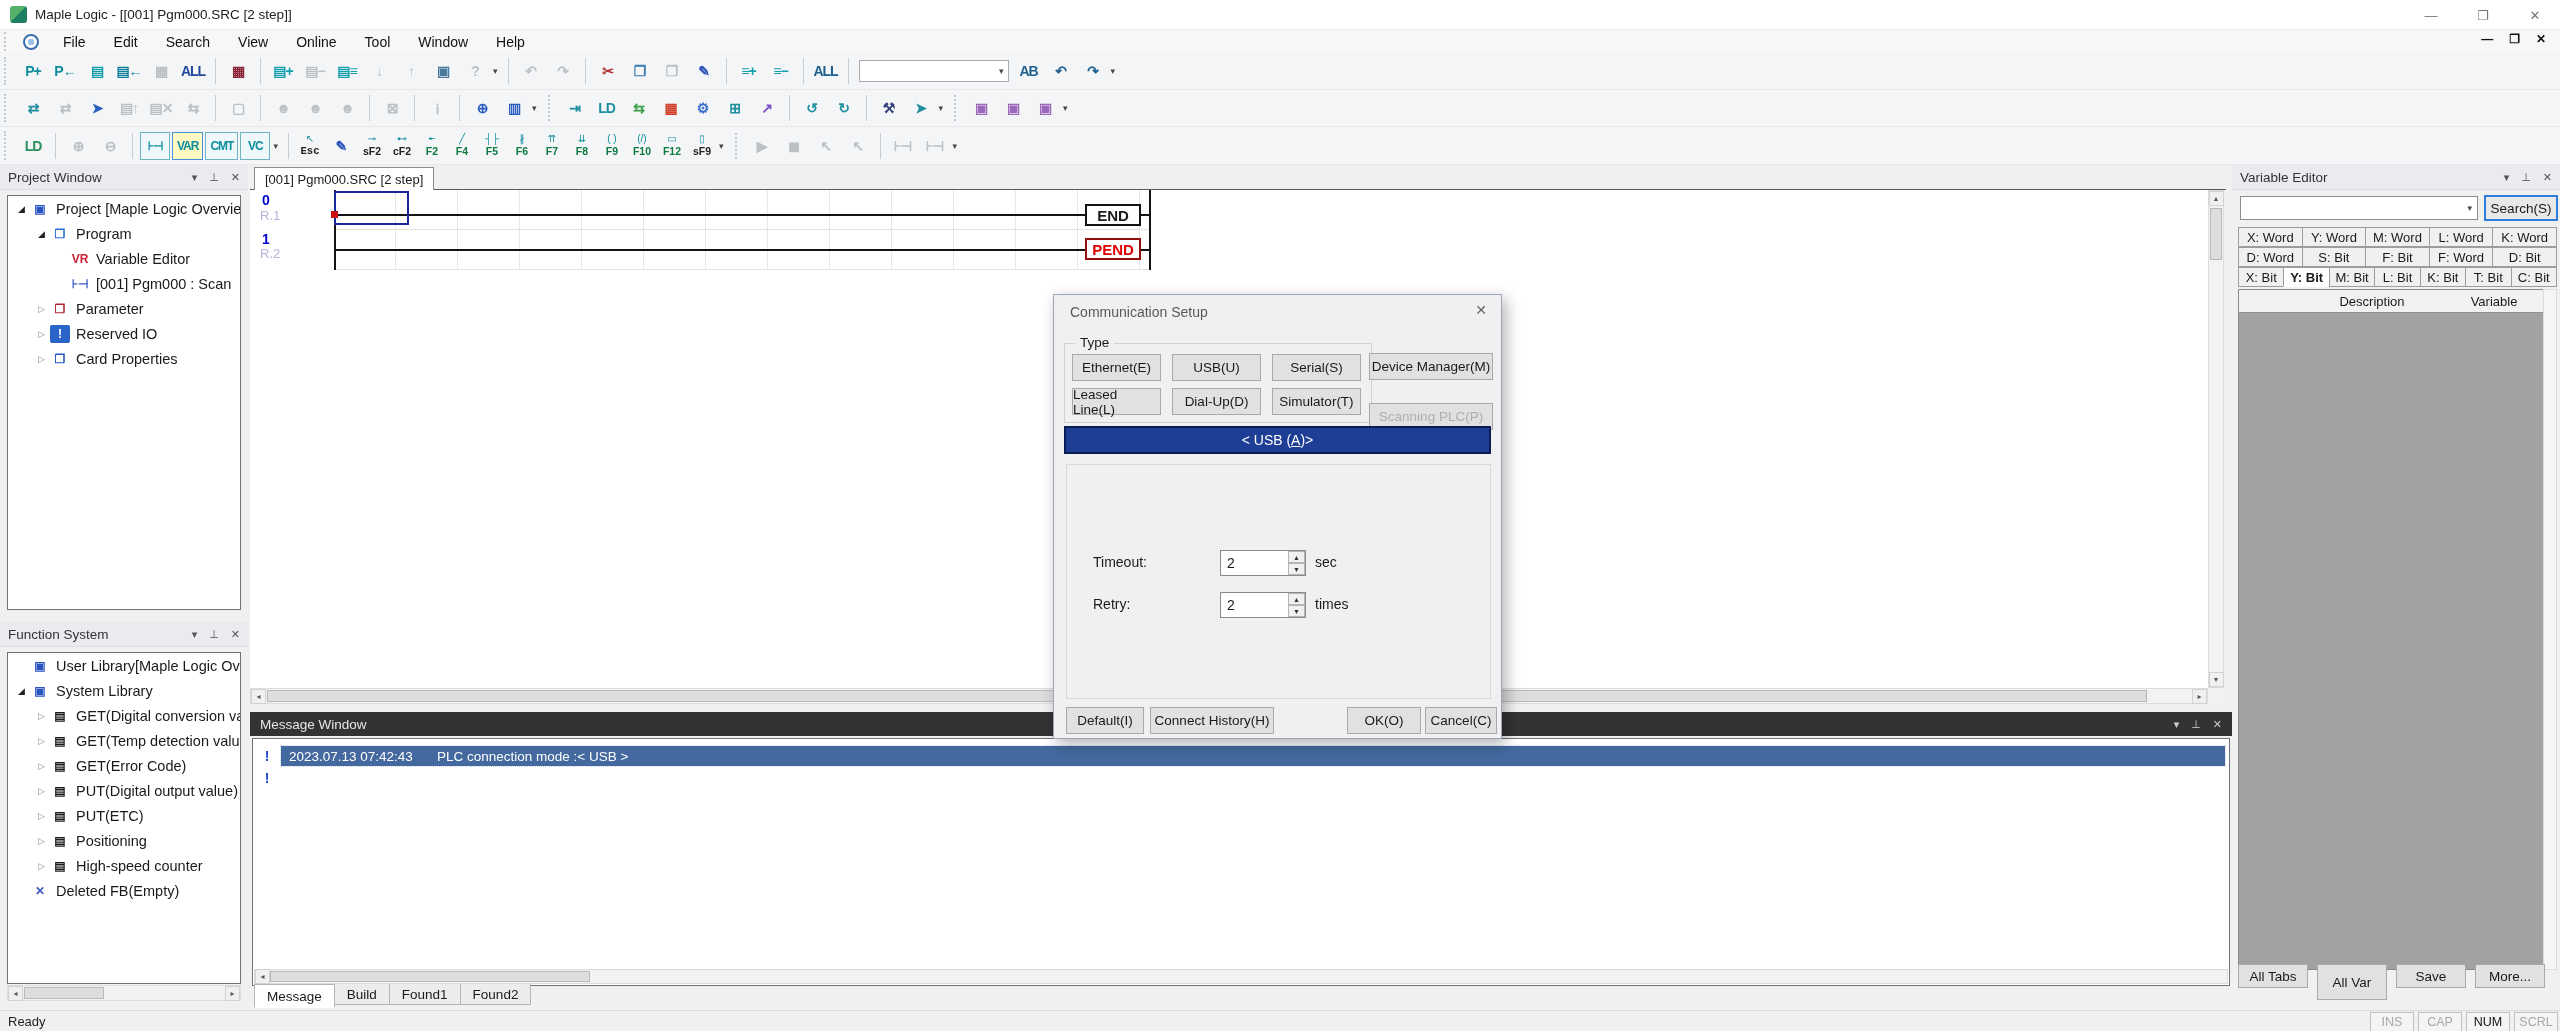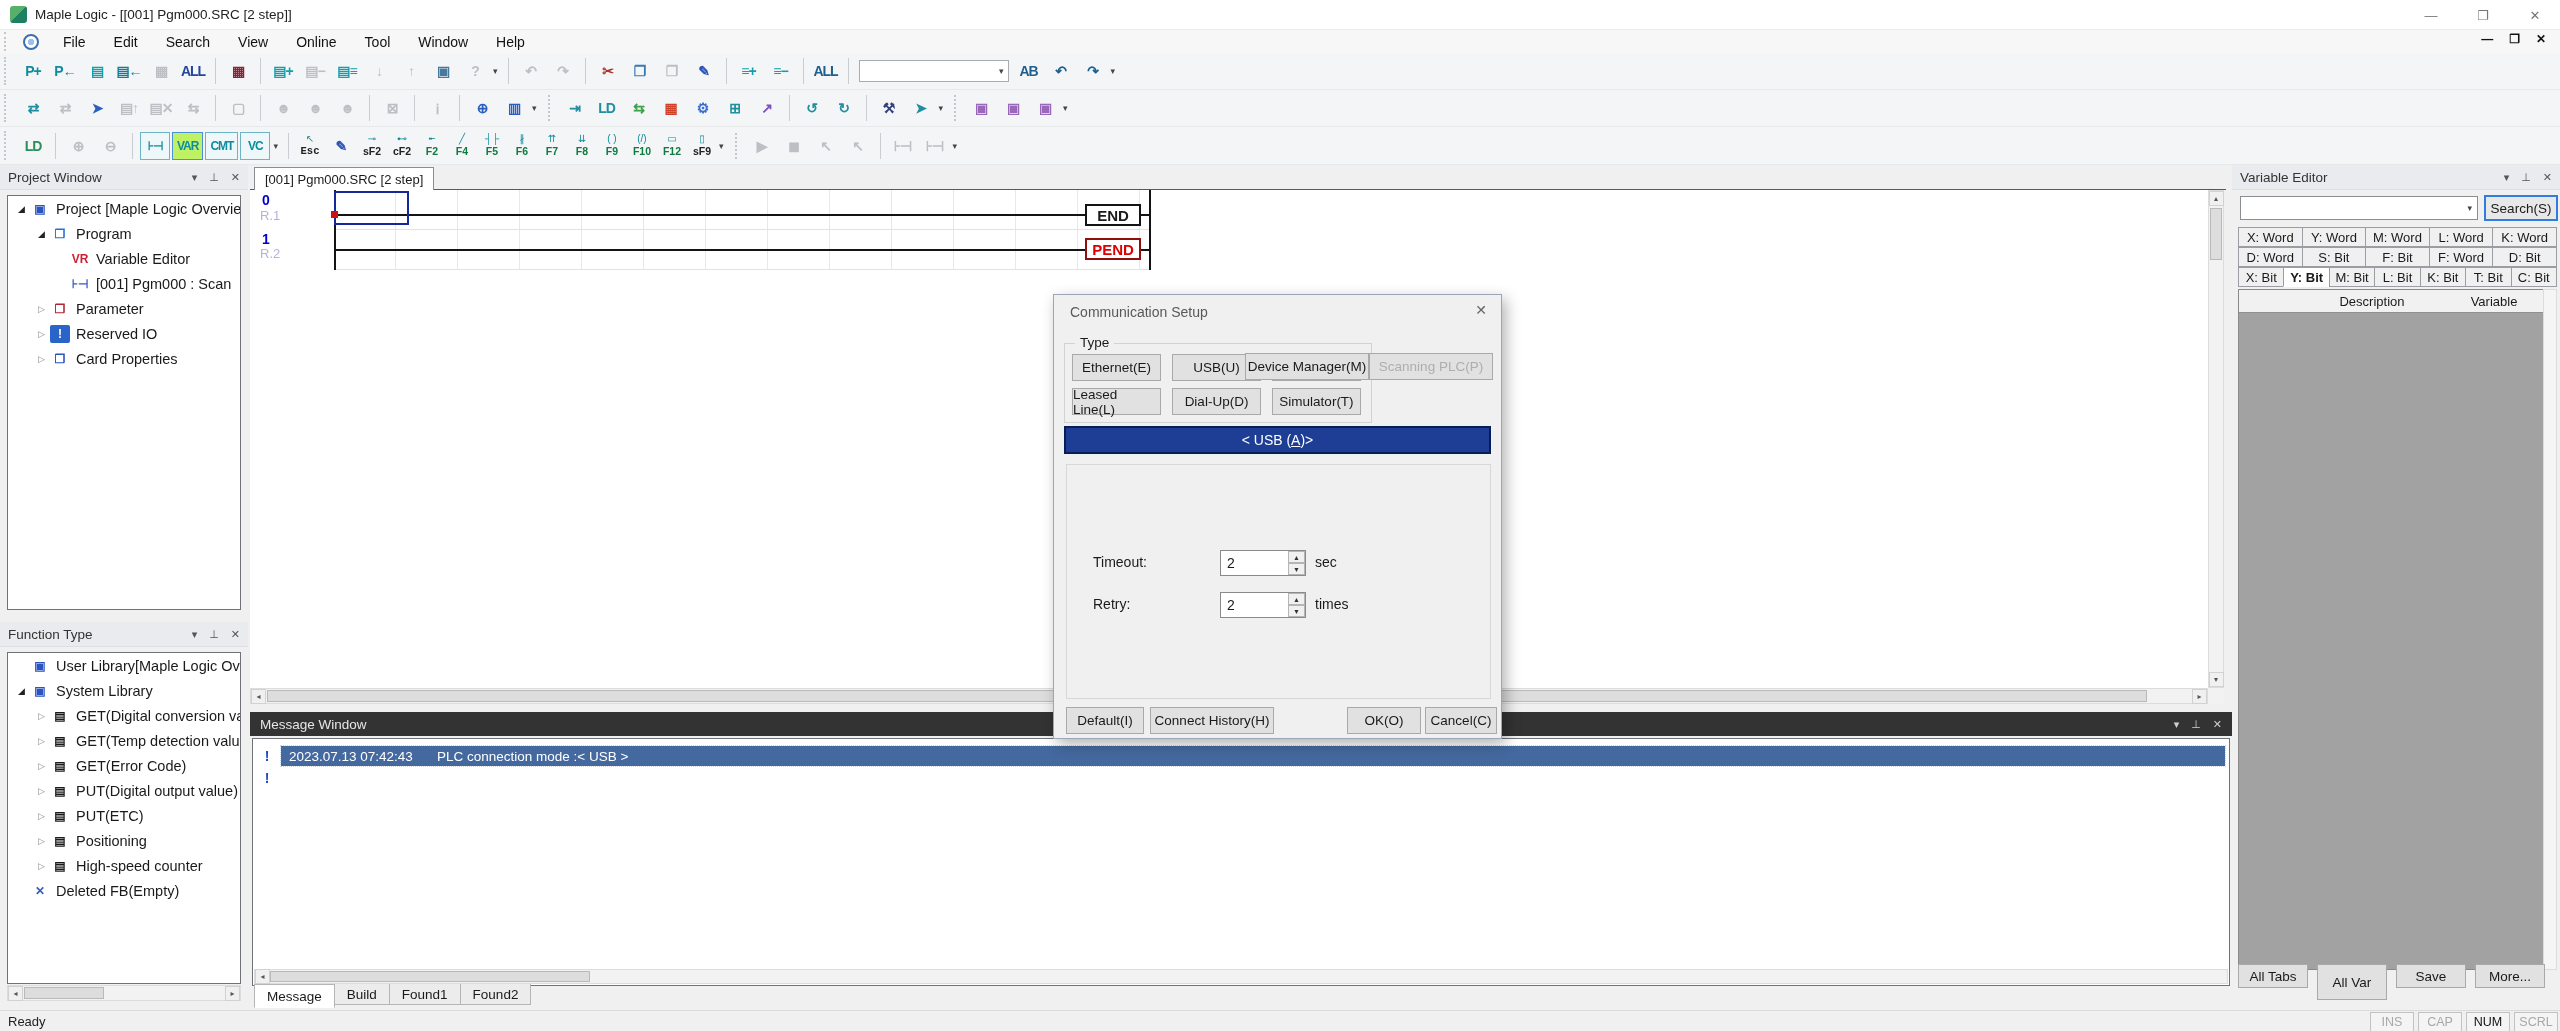--- a/index.html
+++ b/index.html
@@ -18,21 +18,21 @@
   .menu-item{padding:2px 14px;font-size:14px;color:#111}
   .mdi-controls{position:absolute;right:14px;top:32px;display:flex;gap:16px}
   .mdi-btn{font-size:12px;font-weight:bold;color:#111}
   
   .tb-row{position:absolute;left:0;width:2560px;display:flex;align-items:center;background:#f4f5f6;border-bottom:1px solid #e6e8ea;box-sizing:border-box}
   #tb1{top:53px;height:37px} #tb2{top:90px;height:37px} #tb3{top:127px;height:38px}
   .tb-icon{min-width:30px;height:28px;margin:0 1px;display:flex;align-items:center;justify-content:center;
            font-size:14px;font-weight:bold;letter-spacing:-1px;border:1px solid transparent;box-sizing:border-box}
   .tb-icon.dis{color:#bcc0c4 !important}
   .tb-icon.framed{border:1px solid #6fb4c4;background:#eef7f9;padding:0 4px;font-size:12px}
-  .tb-icon.framed.active{border:1px solid #4a90d9;background:#bef264}
+  .tb-icon.framed.active{border:1px solid #4a90d9;background:#fef9c3}
   .tb-sep{width:1px;height:26px;background:#c9cdd1;margin:0 6px}
   .tb-dot{width:2px;height:26px;border-left:2px dotted #c3c7cb;margin:0 7px}
   .tb-caret{font-size:9px;color:#444;margin:0 4px 0 2px}
   .tb-combo{height:22px;background:#fff;border:1px solid #a8acb0;display:flex;align-items:center;justify-content:flex-end;margin:0 4px;box-sizing:border-box}
   .tb-combo input{border:none;outline:none;flex:1;height:18px;font-size:13px;min-width:0;background:transparent}
   .tb-combo .cbx{font-size:9px;color:#444;padding:0 4px}
   .fk{width:30px;height:30px;display:flex;flex-direction:column;align-items:center;justify-content:center;line-height:1}
   .fk .fkg{font-size:10px;color:#0e8d9d;height:12px}
   .fk .fkl{font-size:10.5px;font-weight:bold}
   
@@ -93,21 +93,21 @@
   .btn{background:#e1e1e1;border:1px solid #a9a9a9;font-size:13.5px;display:flex;align-items:center;justify-content:center;box-sizing:border-box;font-family:"Liberation Sans",sans-serif}
   .btn.dis{color:#aeaeae}
   
   #dialog{left:1053px;top:294px;width:447px;height:443px;background:#f0f0f0;border:1px solid #9aa7b8;box-shadow:4px 5px 14px rgba(0,0,0,.30);z-index:50}
   #dlg-title{position:absolute;left:16px;top:9px;font-size:14px;color:#595959}
   #dlg-close{position:absolute;right:14px;top:7px;color:#666;font-size:14px}
   #dlg-typegroup{position:absolute;left:10px;top:48px;width:306px;height:78px;border:1px solid #d2d2d2}
   #dlg-typelabel{position:absolute;left:10px;top:-9px;background:#f0f0f0;padding:0 5px;font-size:13.5px}
   .tg-row{position:absolute;left:7px;display:flex;gap:11px}
   .tg-row .btn{width:89px;height:27px}
-  #dlg-side{position:absolute;right:8px;top:58px;display:flex;flex-direction:row;gap:0}
+  #dlg-side{position:absolute;right:8px;top:58px;display:flex;flex-direction:column;gap:23px}
   #dlg-side .btn{width:124px;height:27px}
   #usb-btn{position:absolute;left:10px;top:131px;width:427px;height:28px;background:#1e3e95;border:2px solid #0a1c55;color:#fff;font-size:14px;display:flex;align-items:center;justify-content:center;box-sizing:border-box}
   #usb-btn .key{text-decoration:underline}
   #dlg-inner{position:absolute;left:12px;top:169px;width:423px;height:233px;border:1px solid #d8d8d8}
   .fld-row{position:absolute;left:0;width:100%;height:26px}
   .fld-label{position:absolute;left:26px;top:4px;font-size:14px}
   .spin{position:absolute;left:153px;top:0;width:86px;height:26px;background:#fff;border:1px solid #8a8a8a;box-sizing:border-box;display:flex}
   .spin .val{flex:1;padding:4px 0 0 6px;font-size:14px}
   .spin .arrows{width:17px;display:flex;flex-direction:column}
   .spin .arrows div{flex:1;font-size:7px;color:#333;display:flex;align-items:center;justify-content:center;background:#f0f0f0;border:1px solid #b5b5b5;box-sizing:border-box}
@@ -359,21 +359,21 @@
       <div class="tree-item" style="padding-left: 26px;">
         <span class="expander closed">▷</span>
         <span class="tree-icon" style="color: rgb(42, 85, 192);">❐</span>
         <span>Card Properties</span>
       </div>
     </div>
 </div>
 
 <div class="panel" id="fb-panel" style="left:0;top:622px;width:248px;height:386px">
   <div class="panel-header">
-    <div class="panel-title">Function Type</div>
+    <div class="panel-title">Function System</div>
     <div class="panel-tools">
       <span>▾</span>
       <span>⊥</span>
       <span>✕</span>
     </div>
   </div>
   <div class="tree-box" id="fb-tree" style="bottom:24px">
       <div class="tree-item" style="padding-left: 6px;">
         <span class="expander"></span>
         <span class="tree-icon" style="color: rgb(42, 85, 192);">▣</span>

